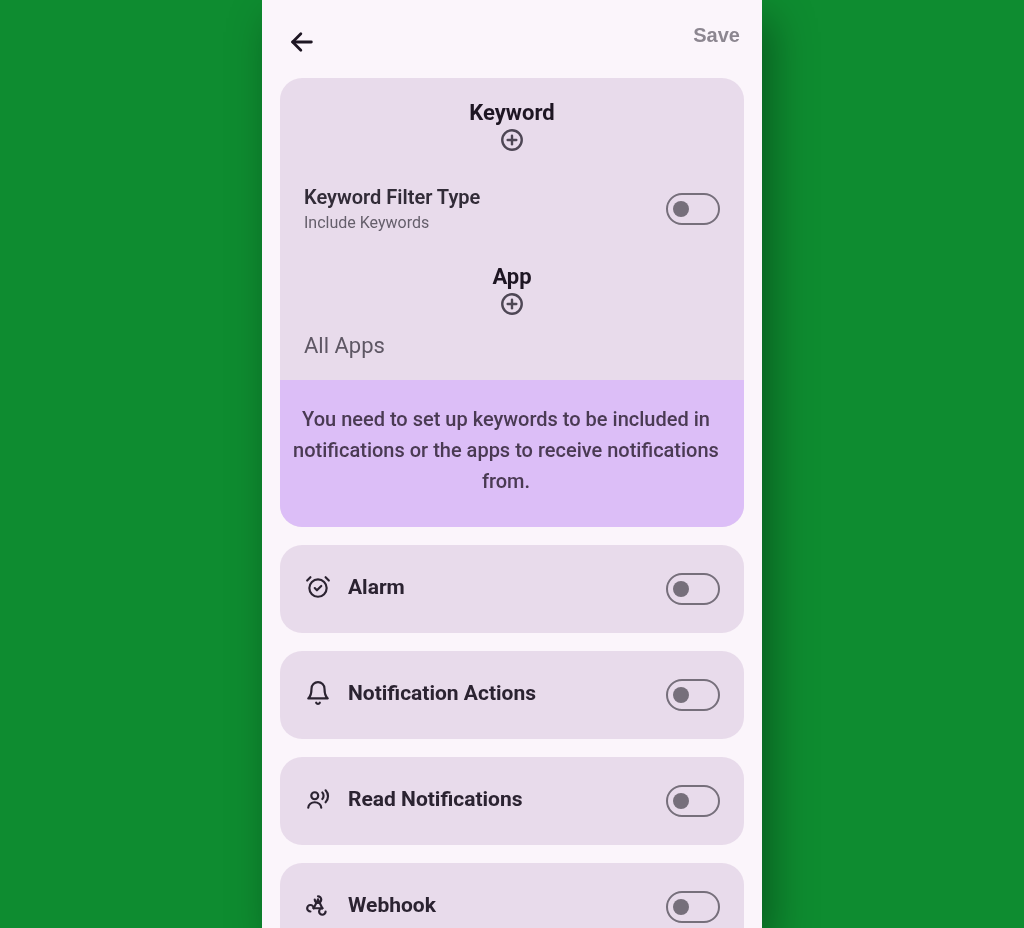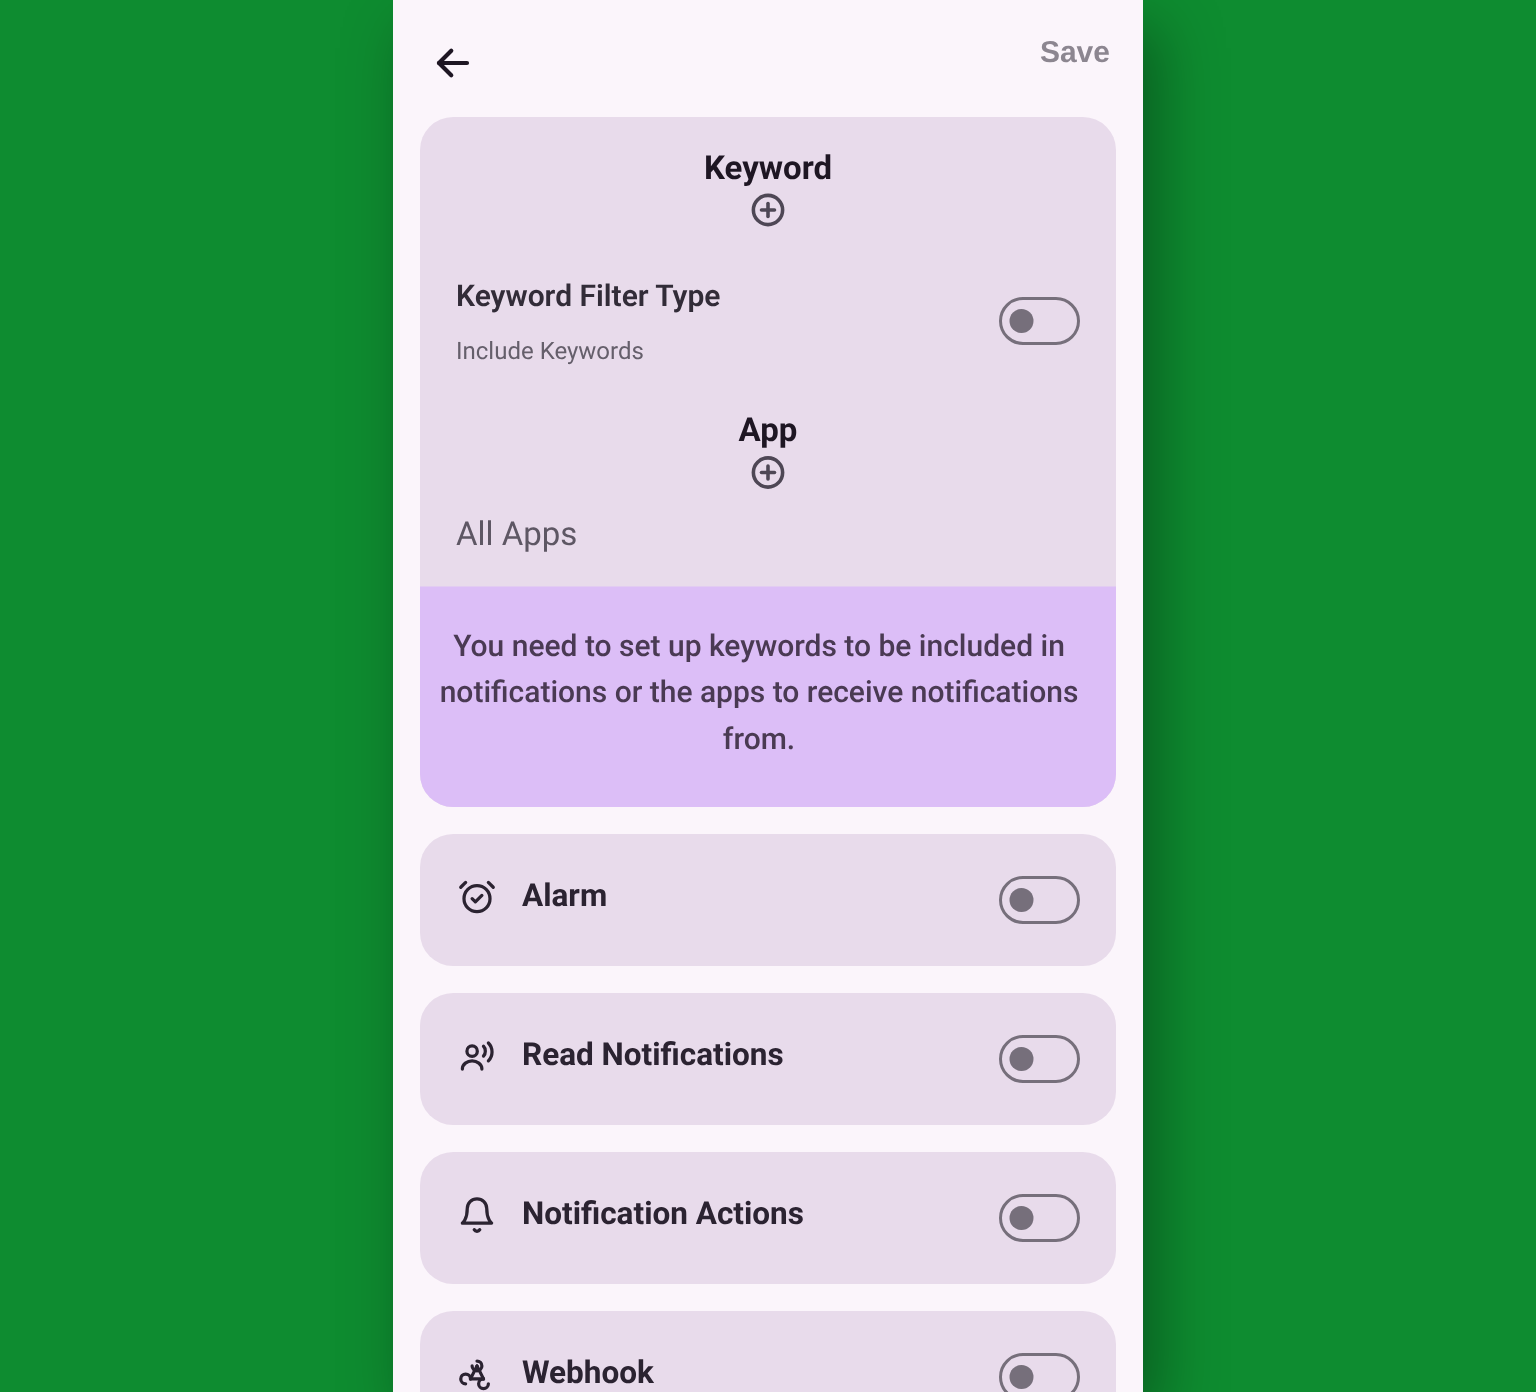--- a/index.html
+++ b/index.html
@@ -73,21 +73,21 @@
     width: 30px; height: 30px;
     display: flex; align-items: center; justify-content: center;
   }
 
   .subrow {
     display: flex;
     align-items: center;
     justify-content: space-between;
     margin-top: 30px;
   }
-  .subrow .labels { display: flex; flex-direction: column; gap: 13px; }
+  .subrow .labels { display: flex; flex-direction: column; gap: 2px; }
   .sub-title {
     font-size: 20px;
     font-weight: 600;
     color: #322c38;
   }
   .sub-desc {
     font-size: 16px;
     color: #655f6b;
     margin-top: 2px;
   }
@@ -229,42 +229,42 @@
       </div>
       <div class="toggle">
         <div class="toggle-knob"></div>
       </div>
     </div>
 
     <div class="list-row">
       <div class="list-left">
         <span class="list-icon">
           <svg width="26" height="26" viewBox="0 0 24 24" fill="none" stroke="#2b2331" stroke-width="2" stroke-linecap="round" stroke-linejoin="round">
+            <path d="M6 8a6 6 0 0 1 12 0c0 7 3 9 3 9H3s3-2 3-9"></path>
+            <path d="M10.3 21a1.94 1.94 0 0 0 3.4 0"></path>
+          </svg>
+        </span>
+        <span class="list-label">Notification Actions</span>
+      </div>
+      <div class="toggle">
+        <div class="toggle-knob"></div>
+      </div>
+    </div>
+
+    <div class="list-row">
+      <div class="list-left">
+        <span class="list-icon">
+          <svg width="26" height="26" viewBox="0 0 24 24" fill="none" stroke="#2b2331" stroke-width="2" stroke-linecap="round" stroke-linejoin="round">
             <circle cx="9" cy="9" r="3.2"></circle>
             <path d="M3 20c0-3 3-5 6-5s6 2 6 5"></path>
             <path d="M16 6c1.5 1.5 1.5 4.5 0 6"></path>
             <path d="M19 4c3 3 3 8 0 11"></path>
           </svg>
         </span>
         <span class="list-label">Read Notifications</span>
-      </div>
-      <div class="toggle">
-        <div class="toggle-knob"></div>
-      </div>
-    </div>
-
-    <div class="list-row">
-      <div class="list-left">
-        <span class="list-icon">
-          <svg width="26" height="26" viewBox="0 0 24 24" fill="none" stroke="#2b2331" stroke-width="2" stroke-linecap="round" stroke-linejoin="round">
-            <path d="M6 8a6 6 0 0 1 12 0c0 7 3 9 3 9H3s3-2 3-9"></path>
-            <path d="M10.3 21a1.94 1.94 0 0 0 3.4 0"></path>
-          </svg>
-        </span>
-        <span class="list-label">Notification Actions</span>
       </div>
       <div class="toggle">
         <div class="toggle-knob"></div>
       </div>
     </div>
 
     <div class="list-row">
       <div class="list-left">
         <span class="list-icon">
           <svg width="26" height="26" viewBox="0 0 24 24" fill="none" stroke="#2b2331" stroke-width="2" stroke-linecap="round" stroke-linejoin="round">

